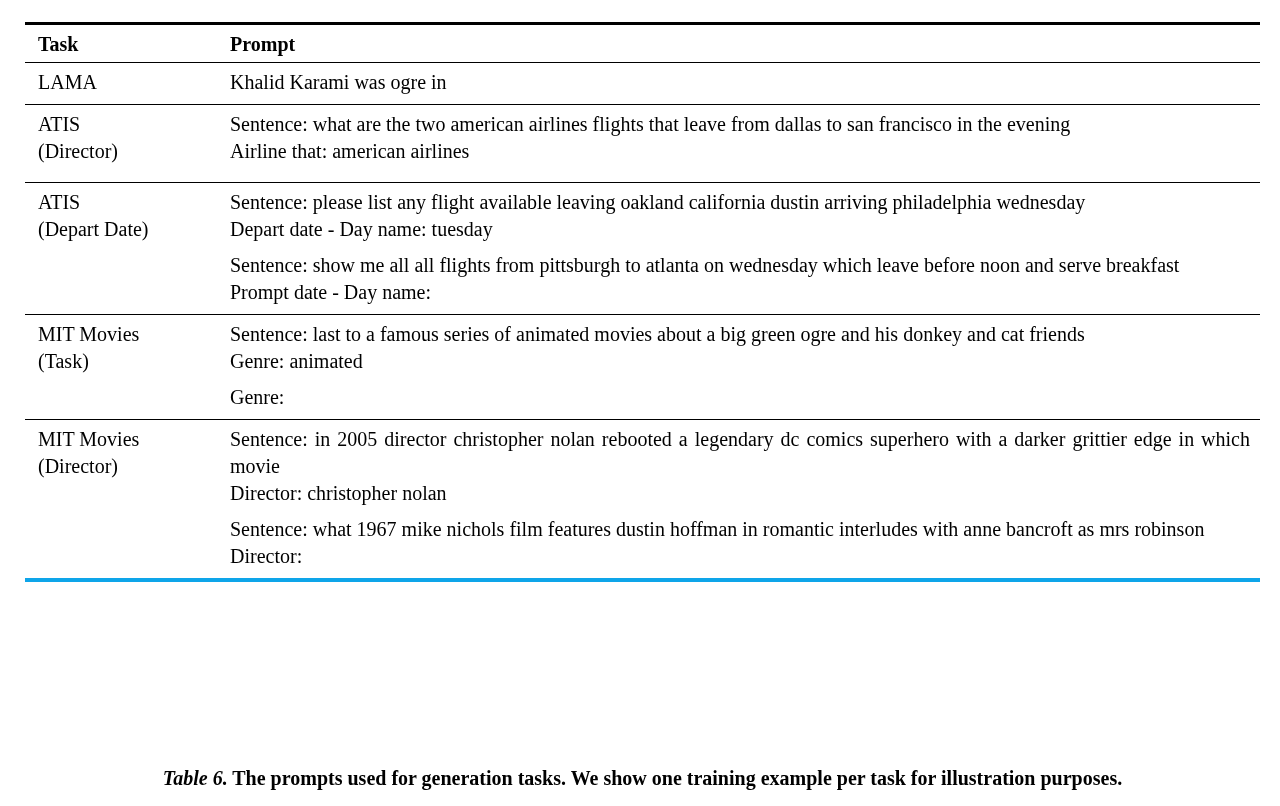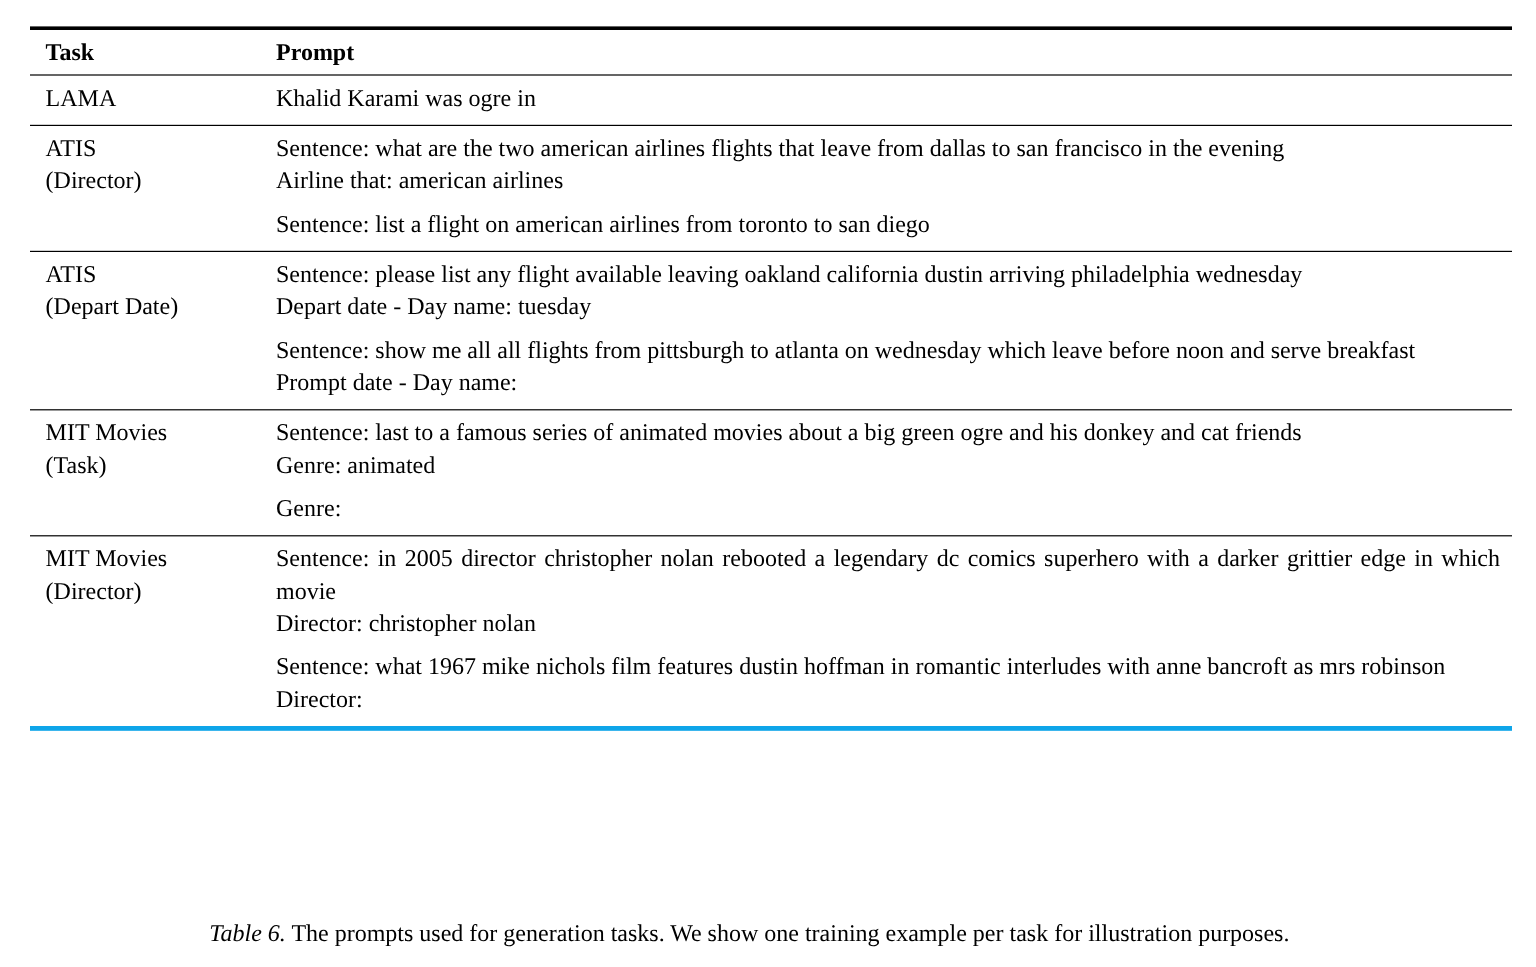--- a/index.html
+++ b/index.html
@@ -51,24 +51,25 @@
     margin-top: 9px;
   }
   .pline {
     min-height: 0;
   }
   .pline.sentence {
     text-align: justify;
   }
   .caption {
     position: absolute;
-    left: 7px;
+    left: 25px;
     top: 765px;
     width: 1235px;
     text-align: center;
+    font-weight: bold;
   }
   .caption .cap-label {
     font-style: italic;
   }
 </style>
 </head>
 <body>
 
 <div class="paper-table">
 
@@ -94,21 +95,20 @@
     <div class="task-cell">
       <div class="pline">ATIS</div>
       <div class="pline">(Director)</div>
     </div>
     <div class="prompt-cell">
       <div class="example">
         <div class="pline sentence">Sentence: what are the two american airlines flights that leave from dallas to san francisco in the evening</div>
         <div class="pline">Airline that: american airlines</div>
       </div>
       <div class="example">
-        <div class="pline sentence">Sentence: list a flight on american airlines from toronto to san diego</div>
       </div>
     </div>
   </div>
 
   <div class="trow body-row">
     <div class="task-cell">
       <div class="pline">ATIS</div>
       <div class="pline">(Depart Date)</div>
     </div>
     <div class="prompt-cell">

